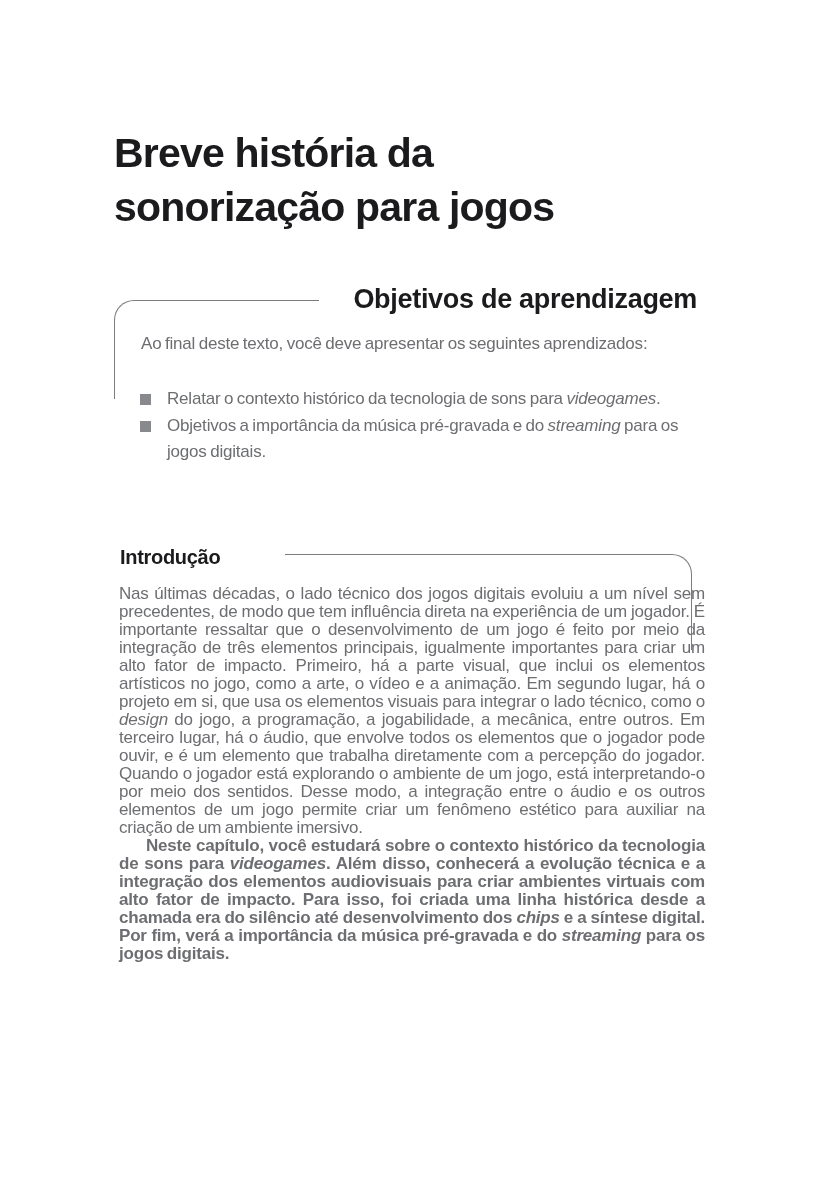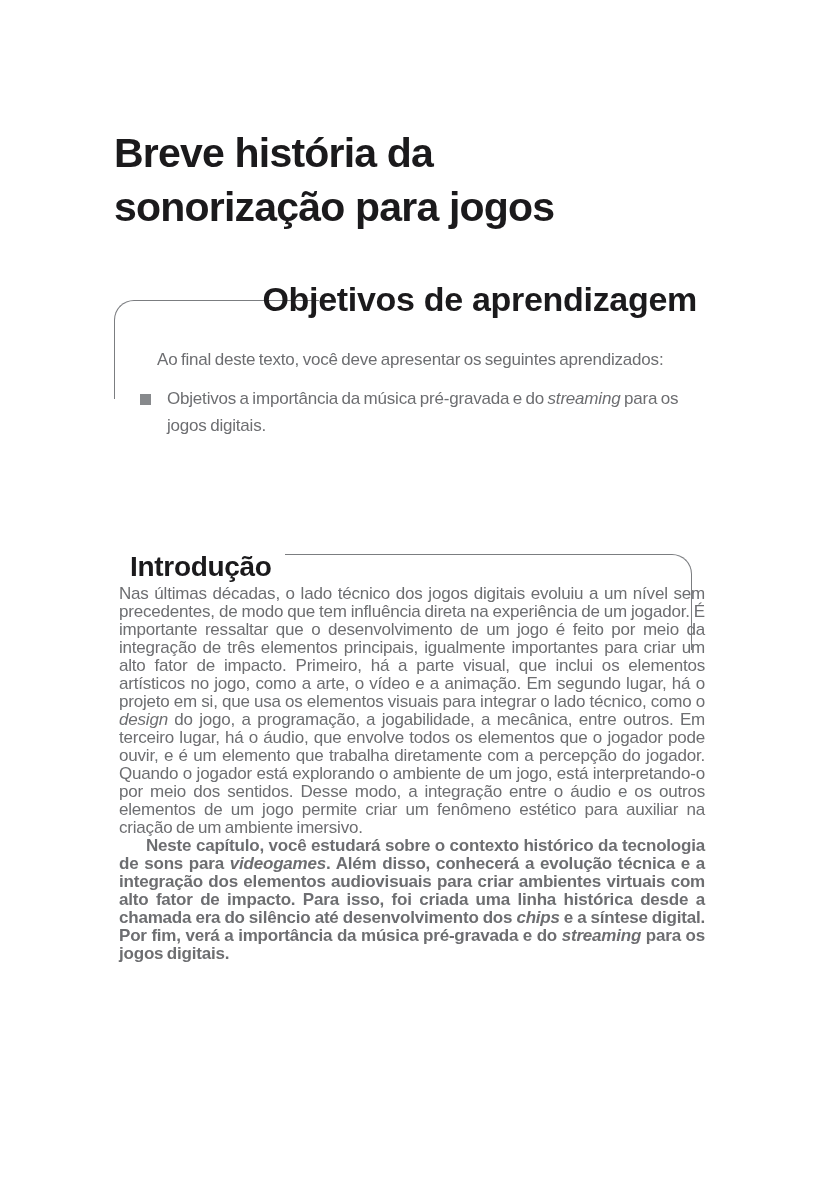--- a/index.html
+++ b/index.html
@@ -32,27 +32,27 @@
   
   .obj-frame{
     position:absolute;left:114px;top:300px;
     width:205px;height:99px;
     border-top:1.5px solid var(--rule);
     border-left:1.5px solid var(--rule);
     border-top-left-radius:20px;
   }
   .obj-heading{
     position:absolute;top:283px;right:130px;margin:0;
-    font-size:34px;line-height:33px;font-weight:700;
+    font-size:27px;line-height:33px;font-weight:700;
     letter-spacing:-0.3px;color:var(--heading);
     white-space:nowrap;
     text-align:right;
   }
   .obj-intro{
-    position:absolute;left:141px;top:333px;margin:16px;
+    position:absolute;left:141px;top:333px;margin:0;
     width:560px;
     font-size:17px;line-height:22px;
     letter-spacing:-0.2px;word-spacing:-1px;
     color:var(--body-text);
     white-space:nowrap;
   }
   .obj-list{
     position:absolute;left:140px;top:386px;
     width:557px;
     font-size:17px;line-height:26.5px;
@@ -60,22 +60,22 @@
     color:var(--body-text);
   }
   .obj-item{position:relative;padding-left:27px;}
   .bullet{
     position:absolute;left:0;top:8px;
     width:11px;height:11px;
     background:var(--bullet);
   }
   
   .intro-heading{
-    position:absolute;left:114px;top:534px;margin:16px;
-    font-size:28px;line-height:34px;font-weight:700;
+    position:absolute;left:114px;top:534px;margin:6px;
+    font-size:20px;line-height:34px;font-weight:700;
     letter-spacing:-0.3px;color:var(--heading);
     white-space:nowrap;
   }
   .intro-frame{
     position:absolute;left:285px;top:554px;right:135px;height:96px;
     border-top:1.5px solid var(--rule);
     border-right:1.5px solid var(--rule);
     border-top-right-radius:20px;
   }
   .body-text{
@@ -102,20 +102,21 @@
 
   <div class="obj-frame"></div>
 
   <h2 class="obj-heading">Objetivos de aprendizagem</h2>
 
   <p class="obj-intro">Ao final deste texto, você deve apresentar os seguintes aprendizados:</p>
 
   <div class="obj-list">
     <div class="obj-item">
       <span class="bullet"></span>
+      <span><span>Relatar o contexto histórico da tecnologia de sons para </span><span class="it">videogames</span><span>.</span></span>
     </div>
     <div class="obj-item">
       <span class="bullet"></span>
       <span><span>Objetivos a importância da música pré-gravada e do </span><span class="it">streaming</span><span> para os jogos digitais.</span></span>
     </div>
   </div>
 
   <h2 class="intro-heading">Introdução</h2>
 
   <div class="intro-frame"></div>

